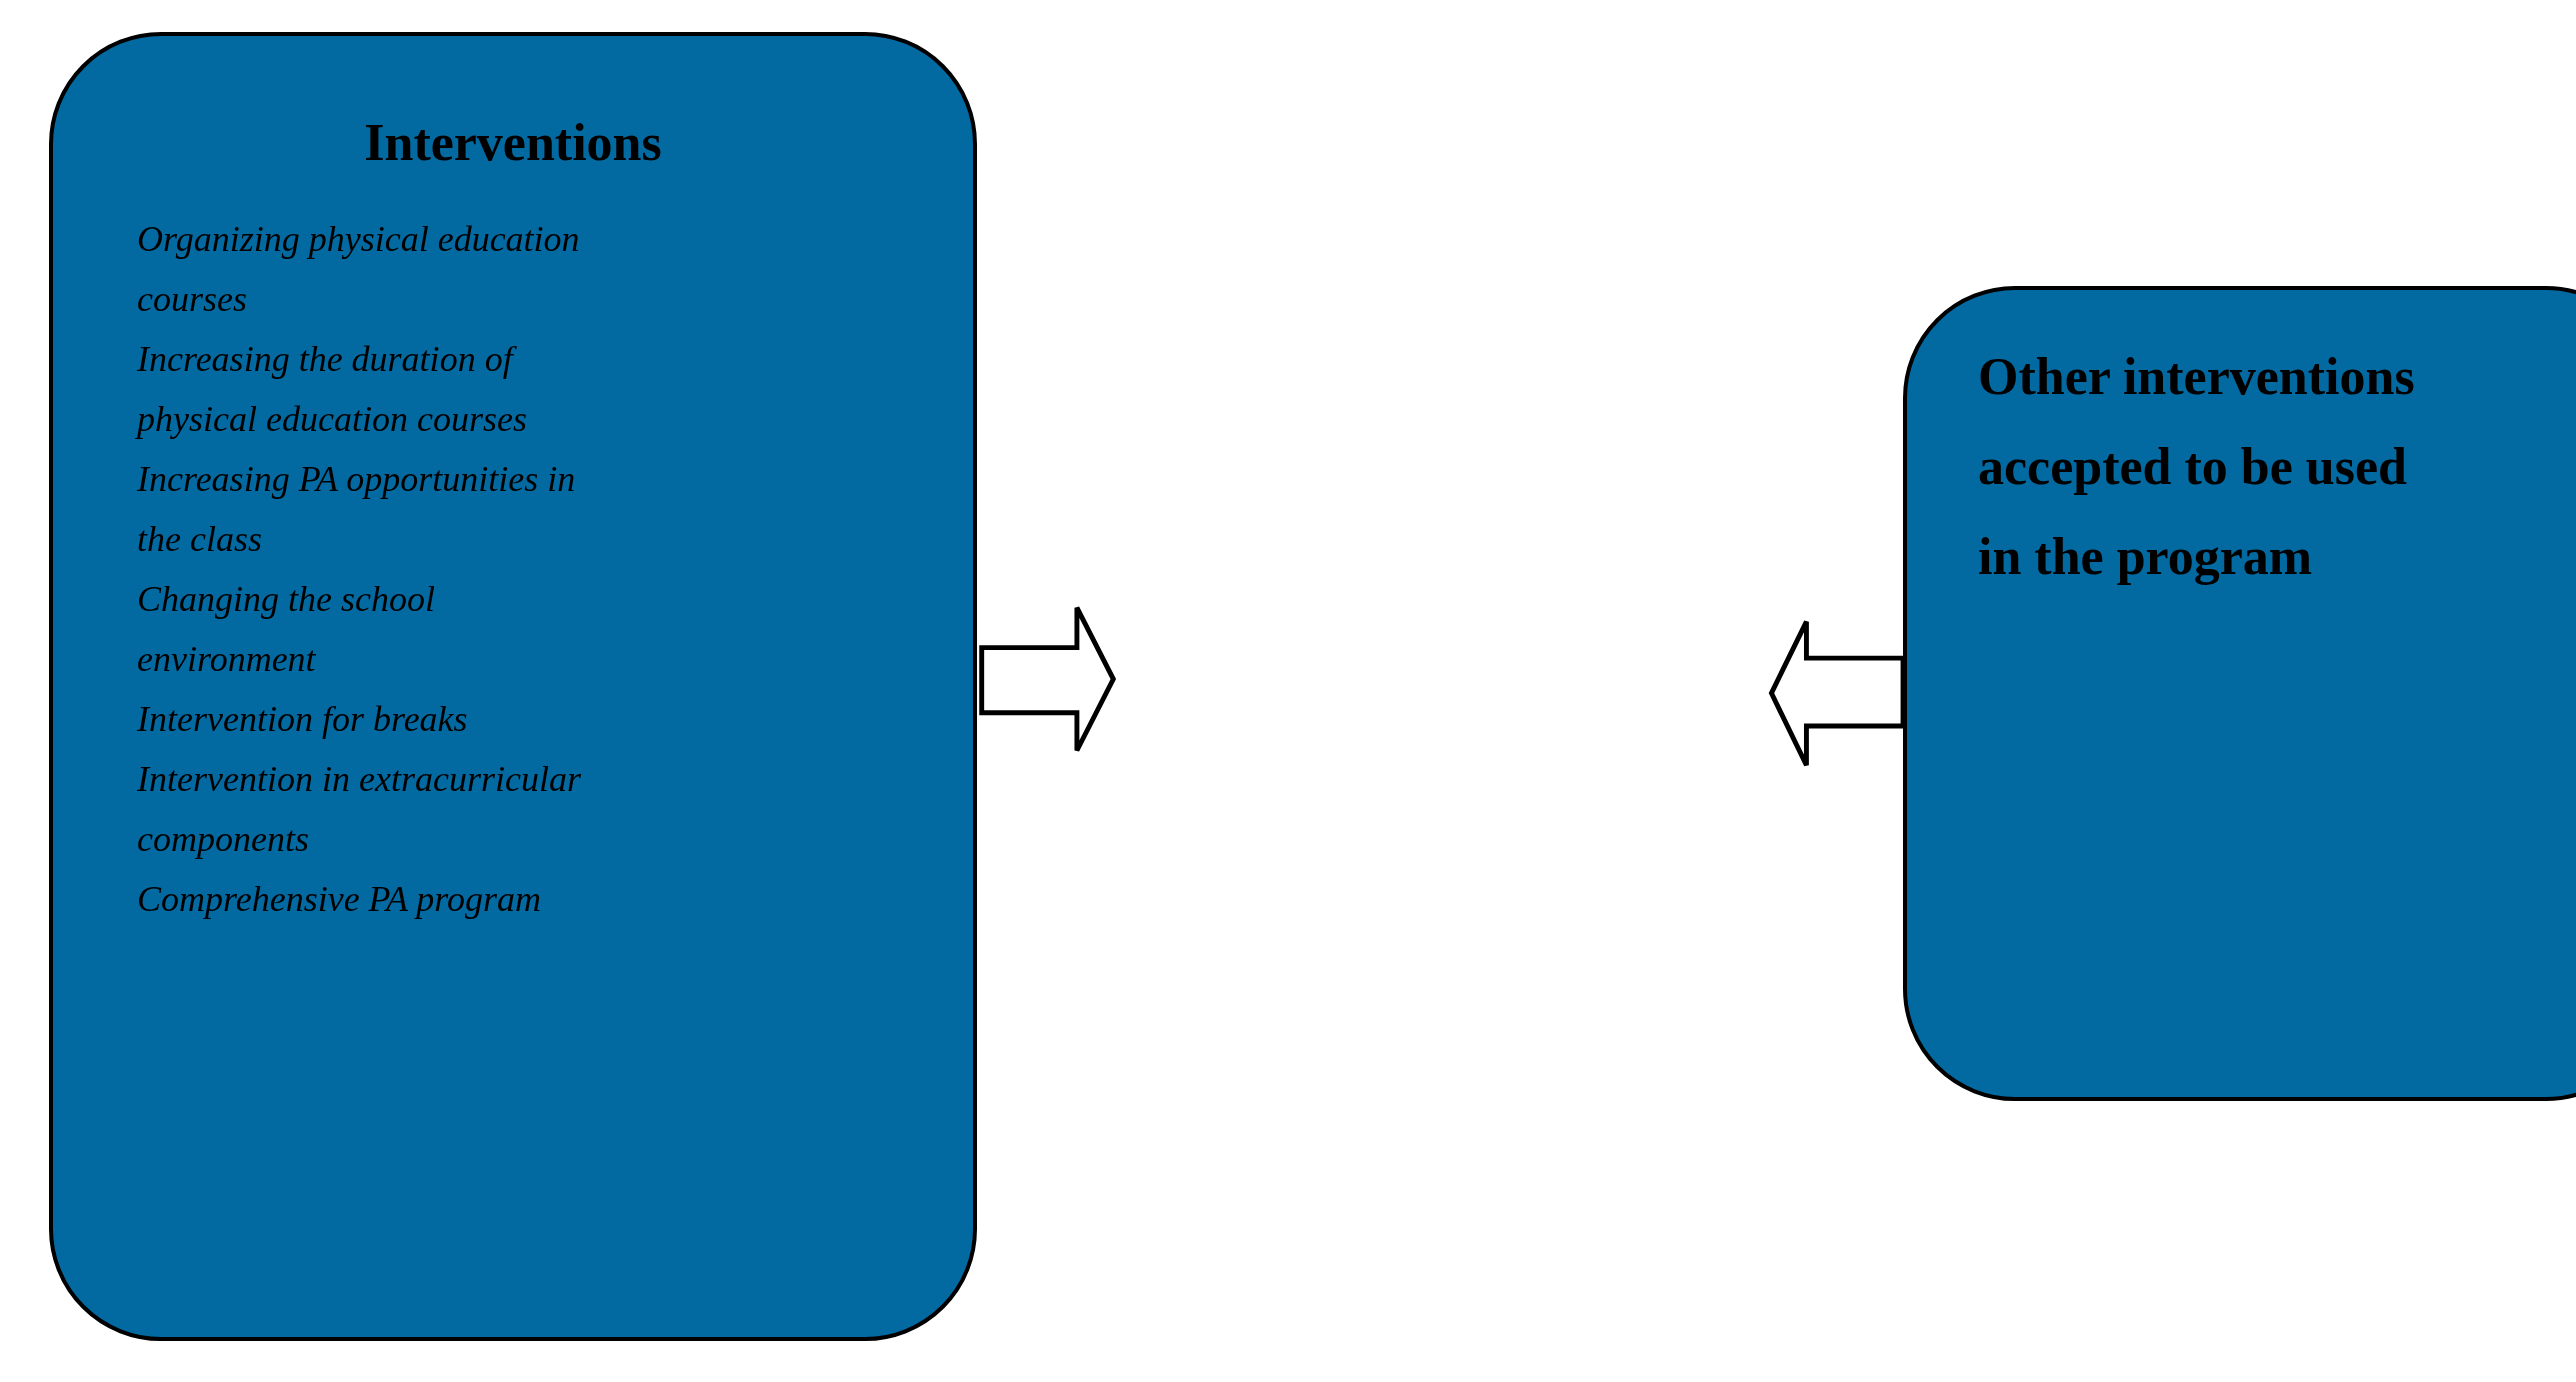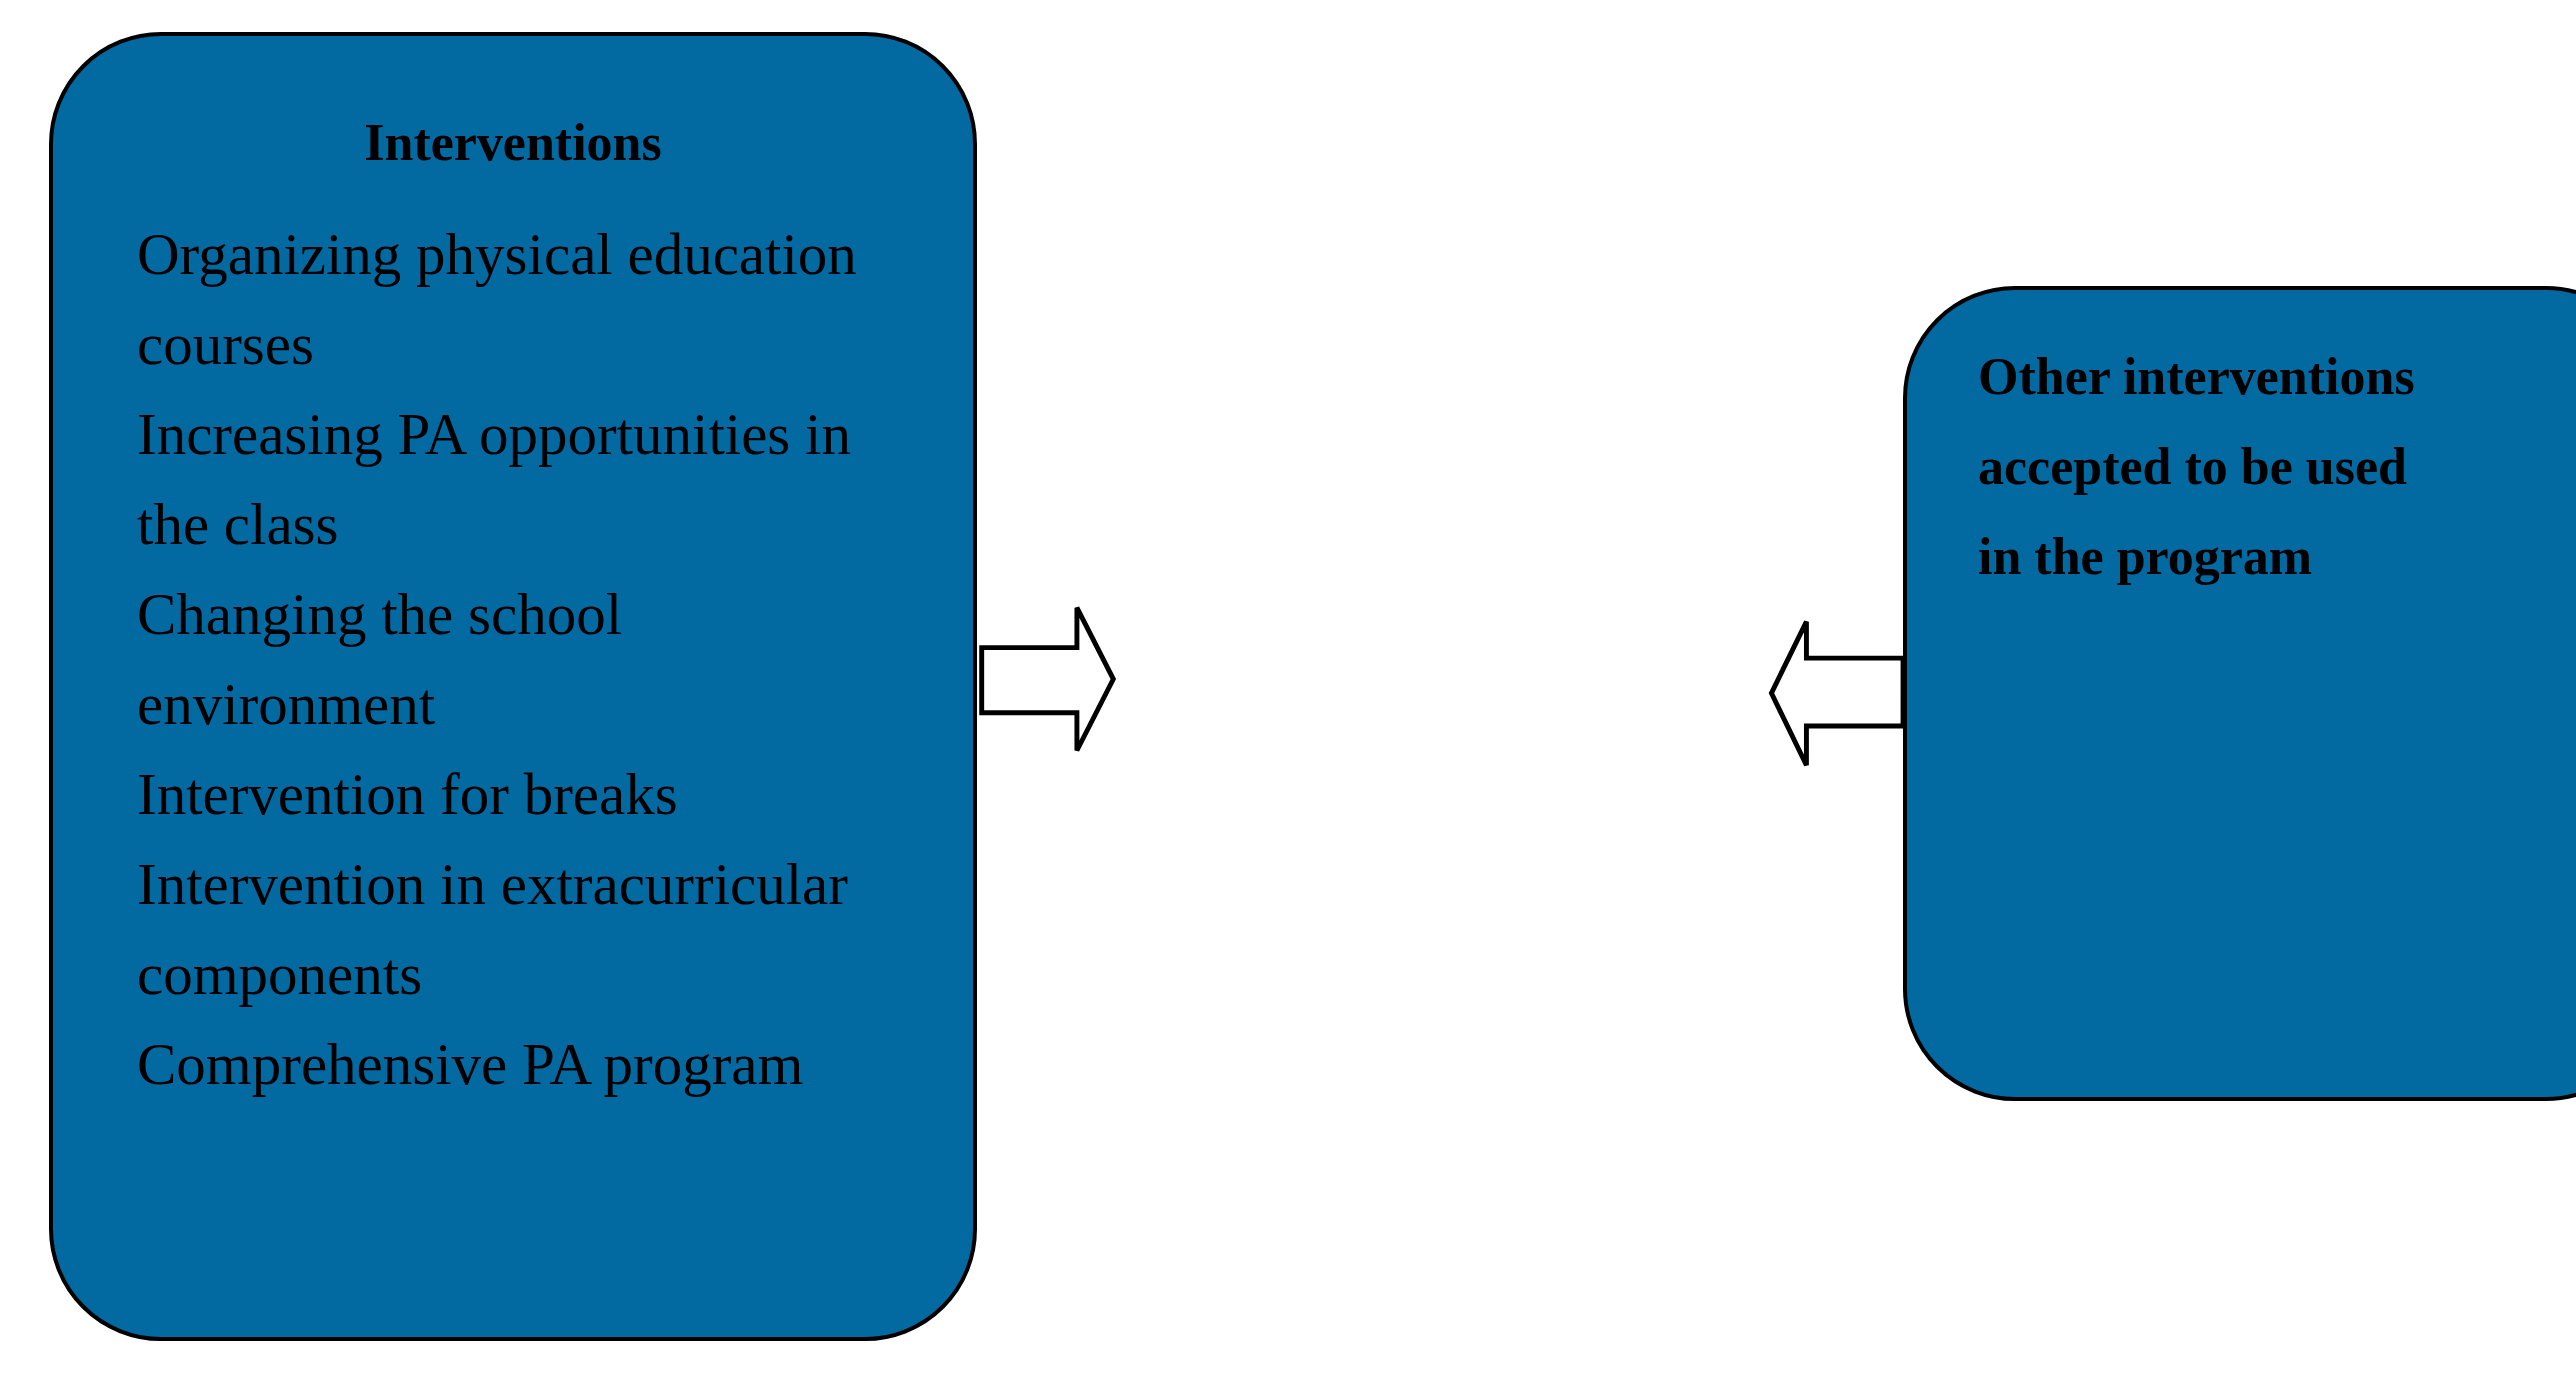--- a/index.html
+++ b/index.html
@@ -18,22 +18,23 @@
     border:4.2px solid #000000;
     border-radius:112px;
   }
   .box-title{
     font-size:52px;
     font-weight:bold;
     line-height:90px;
     white-space:pre-line;
   }
   .items{
-    font-size:59px;
-    line-height:90px;
+    font-size:36px;
+    line-height:60px;
+    font-style:italic;
   }
   .items .item{
     white-space:pre-line;
   }
   .center{text-align:center;}
 
   #box-interventions{left:49px;top:31.5px;width:928px;height:1309px;padding-top:62px;}
   #box-interventions .items{margin-top:21px;padding-left:84px;padding-right:28px;}
 
   #box-outcomes{left:1113px;top:249px;width:660px;height:867px;padding-top:54px;}
@@ -57,20 +58,22 @@
 </head>
 <body>
 
 <div class="canvas">
 
   <div class="box" id="box-interventions">
     <div class="box-title center">Interventions</div>
     <div class="items">
         <div class="item">Organizing physical education
 courses</div>
+        <div class="item">Increasing the duration of
+physical education courses</div>
         <div class="item">Increasing PA opportunities in
 the class</div>
         <div class="item">Changing the school
 environment</div>
         <div class="item">Intervention for breaks</div>
         <div class="item">Intervention in extracurricular
 components</div>
         <div class="item">Comprehensive PA program</div>
       </div>
   </div>

